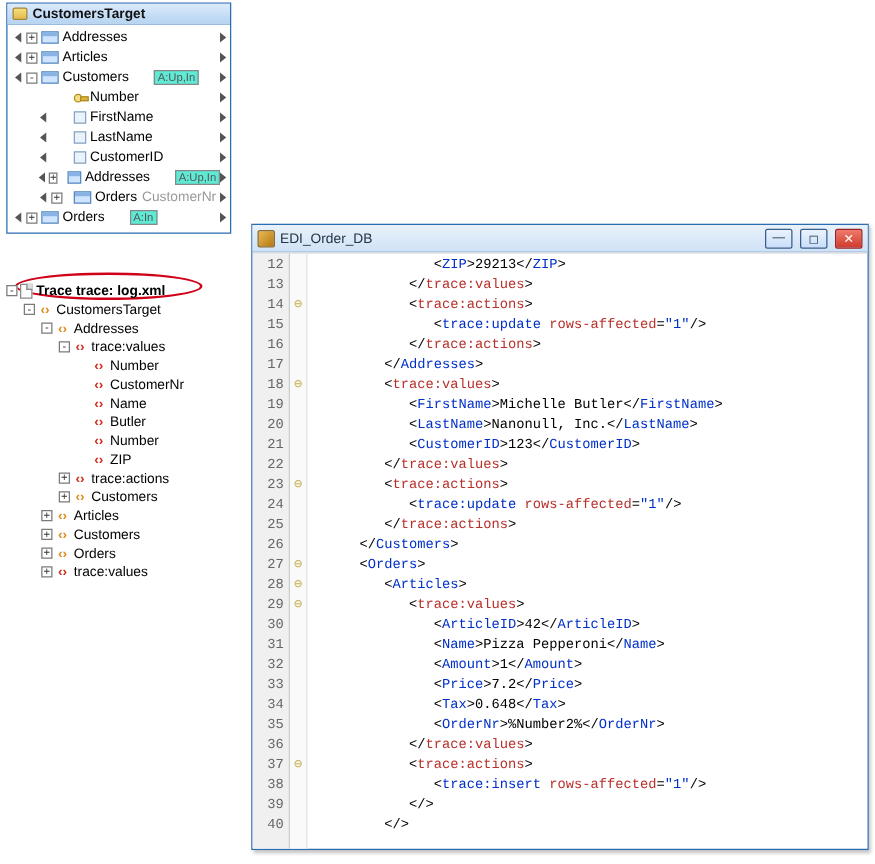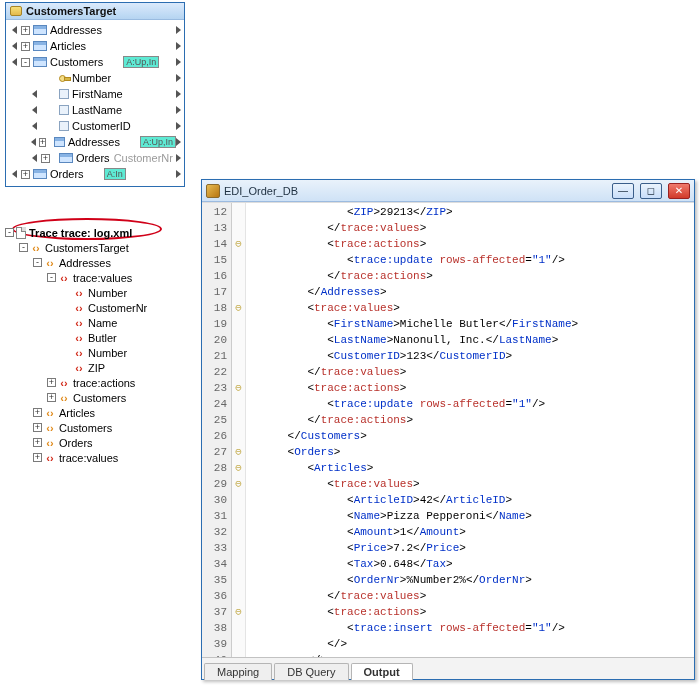--- a/index.html
+++ b/index.html
@@ -499,18 +499,13 @@
 34
 35
 36
 37
 38
 39
 40</div>
     <div class="foldcol" id="foldcol"><br><br><span class="fold-dot">⊖</span><br><br><br><br><span class="fold-dot">⊖</span><br><br><br><br><br><span class="fold-dot">⊖</span><br><br><br><br><span class="fold-dot">⊖</span><br><span class="fold-dot">⊖</span><br><span class="fold-dot">⊖</span><br><br><br><br><br><br><br><br><span class="fold-dot">⊖</span><br><br><br><br></div>
     <div class="codelines" id="codelines">               &lt;<span class="t-el">ZIP</span>&gt;<span class="t-blk">29213</span>&lt;/<span class="t-el">ZIP</span>&gt;<br>            &lt;/<span class="t-red">trace:values</span>&gt;<br>            &lt;<span class="t-red">trace:actions</span>&gt;<br>               &lt;<span class="t-el">trace:update</span> <span class="t-attn">rows-affected</span>=<span class="t-el">"1"</span>/&gt;<br>            &lt;/<span class="t-red">trace:actions</span>&gt;<br>         &lt;/<span class="t-el">Addresses</span>&gt;<br>         &lt;<span class="t-red">trace:values</span>&gt;<br>            &lt;<span class="t-el">FirstName</span>&gt;<span class="t-blk">Michelle Butler</span>&lt;/<span class="t-el">FirstName</span>&gt;<br>            &lt;<span class="t-el">LastName</span>&gt;<span class="t-blk">Nanonull, Inc.</span>&lt;/<span class="t-el">LastName</span>&gt;<br>            &lt;<span class="t-el">CustomerID</span>&gt;<span class="t-blk">123</span>&lt;/<span class="t-el">CustomerID</span>&gt;<br>         &lt;/<span class="t-red">trace:values</span>&gt;<br>         &lt;<span class="t-red">trace:actions</span>&gt;<br>            &lt;<span class="t-el">trace:update</span> <span class="t-attn">rows-affected</span>=<span class="t-el">"1"</span>/&gt;<br>         &lt;/<span class="t-red">trace:actions</span>&gt;<br>      &lt;/<span class="t-el">Customers</span>&gt;<br>      &lt;<span class="t-el">Orders</span>&gt;<br>         &lt;<span class="t-el">Articles</span>&gt;<br>            &lt;<span class="t-red">trace:values</span>&gt;<br>               &lt;<span class="t-el">ArticleID</span>&gt;<span class="t-blk">42</span>&lt;/<span class="t-el">ArticleID</span>&gt;<br>               &lt;<span class="t-el">Name</span>&gt;<span class="t-blk">Pizza Pepperoni</span>&lt;/<span class="t-el">Name</span>&gt;<br>               &lt;<span class="t-el">Amount</span>&gt;<span class="t-blk">1</span>&lt;/<span class="t-el">Amount</span>&gt;<br>               &lt;<span class="t-el">Price</span>&gt;<span class="t-blk">7.2</span>&lt;/<span class="t-el">Price</span>&gt;<br>               &lt;<span class="t-el">Tax</span>&gt;<span class="t-blk">0.648</span>&lt;/<span class="t-el">Tax</span>&gt;<br>               &lt;<span class="t-el">OrderNr</span>&gt;<span class="t-blk">%Number2%</span>&lt;/<span class="t-el">OrderNr</span>&gt;<br>            &lt;/<span class="t-red">trace:values</span>&gt;<br>            &lt;<span class="t-red">trace:actions</span>&gt;<br>               &lt;<span class="t-el">trace:insert</span> <span class="t-attn">rows-affected</span>=<span class="t-el">"1"</span>/&gt;<br>            &lt;/&gt;<br>         &lt;/&gt;</div>
   </div>
-  <div class="rwin-tabs" id="rwin-tabs">
-      <div class="rtab">Mapping</div>
-      <div class="rtab">DB Query</div>
-      <div class="rtab active">Output</div>
-    </div>
 </div>
 
 </body></html>

